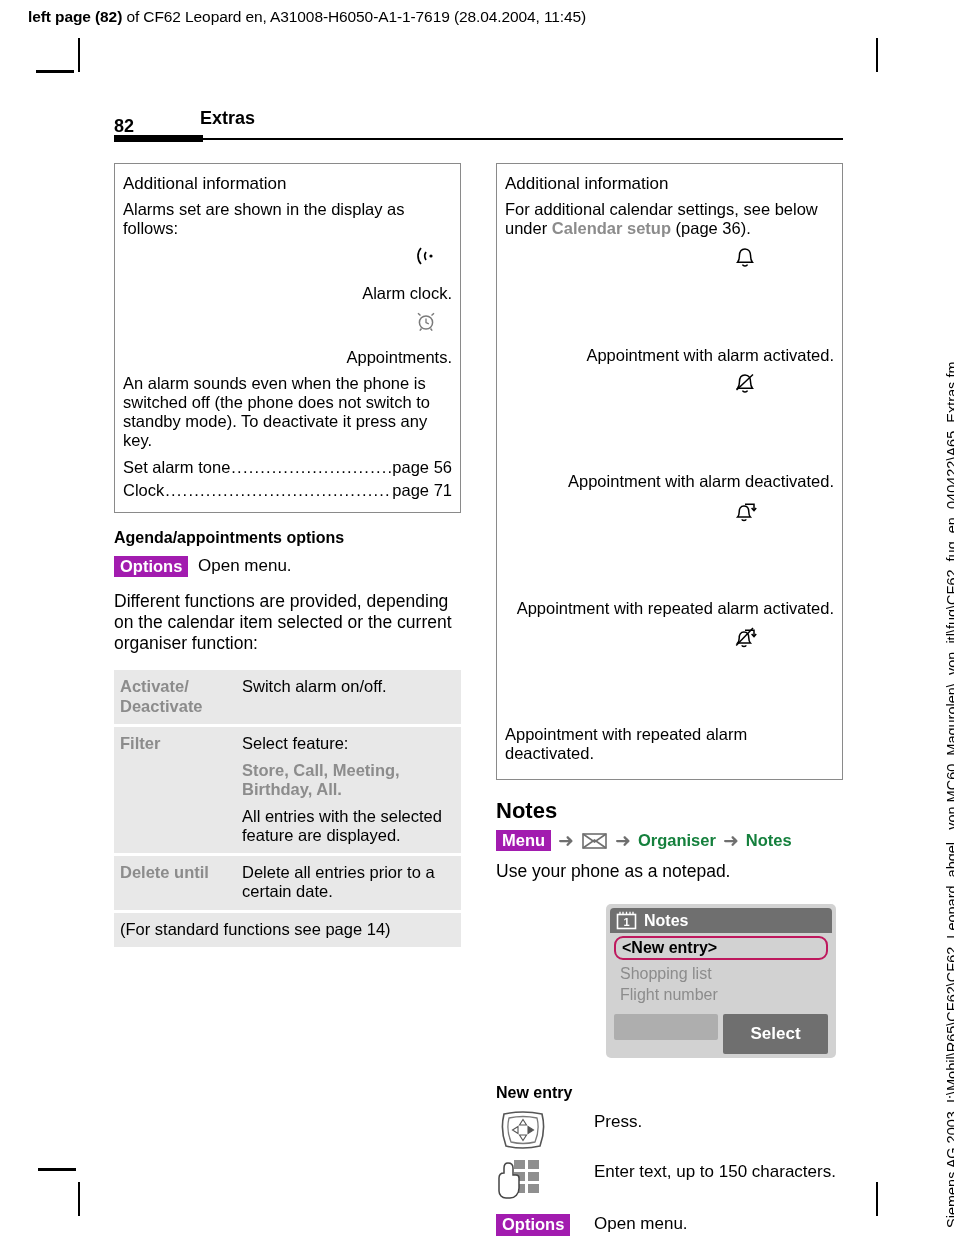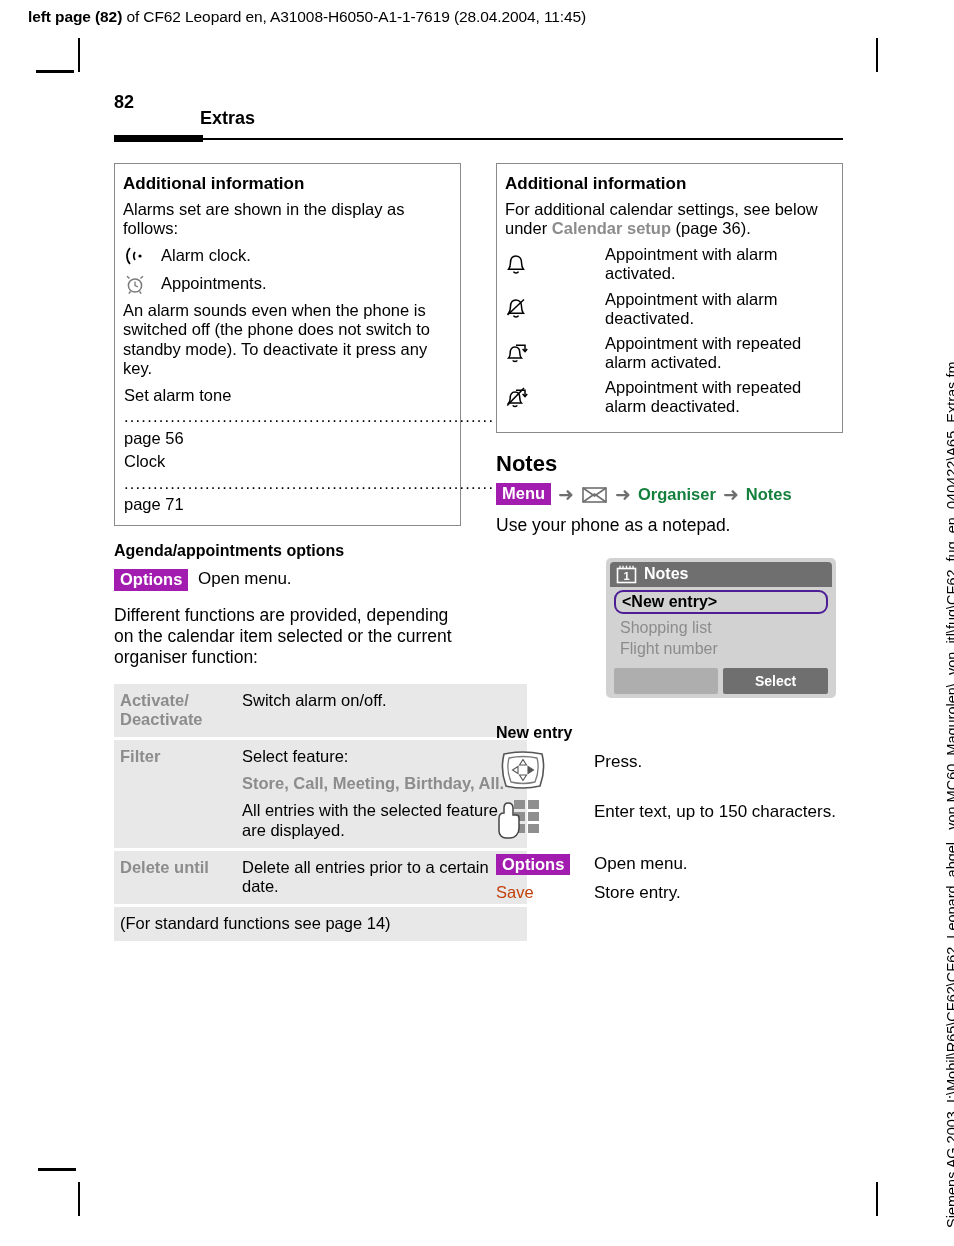--- a/index.html
+++ b/index.html
@@ -20,51 +20,51 @@
   .cm{position:absolute;background:#000;}
   .cm-v{width:2px;height:34px;}
   .cm-h{height:3px;width:38px;}
   .side-right{
     position:absolute;left:944px;top:1228px;width:1120px;
     transform:rotate(-90deg);transform-origin:0 0;
     font-size:14.5px;white-space:nowrap;
   }
   
   .pagenum{
-    position:absolute;left:114px;top:92px;
+    position:absolute;left:114px;top:116px;
     font-size:18px;font-weight:bold;
   }
   .chapter{
     position:absolute;left:200px;top:108px;
     font-size:18px;font-weight:bold;
   }
   .rule-thick{position:absolute;left:114px;top:135px;width:89px;height:7px;background:#000;}
   .rule-thin{position:absolute;left:203px;top:138px;width:640px;height:2px;background:#000;}
 
   
   .col-l{position:absolute;left:114px;top:163px;width:347px;}
   .col-r{position:absolute;left:496px;top:163px;width:347px;}
 
   
   .infobox{
     border:1.5px solid #8a8a8a;
     box-sizing:border-box;
     padding:10px 8px 10px 8px;
   }
   .infobox h3{
-    margin:0 0 6px 0;font-size:17px;font-weight:bold;
+    margin:0 0 6px 0;font-size:17px;font-weight:normal;
   }
   .ib-p{font-size:16.5px;line-height:1.16;margin:0 0 7px 0;}
-  .ib-row{display:flex;align-items:center;margin:0 0 6px 0;}
+  .ib-row{display:flex;align-items:flex-end;margin:0 0 6px 0;flex-direction:column;}
   .ib-ico{width:38px;flex:0 0 38px;text-align:left;padding-top:1px;}
   .ib-ico-wide{width:100px;flex:0 0 100px;}
   .ib-txt{font-size:16.5px;line-height:1.16;flex:1;}
   .dotline{
     font-size:16.5px;line-height:1.3;
-    display:flex;align-items:baseline;white-space:nowrap;margin-top:2px;flex-direction:column;
+    display:flex;align-items:baseline;white-space:nowrap;margin-top:2px;
   }
   .dotline .dl-lead{flex:0 0 auto;}
   .dotline .dl-dots{
     flex:1 1 auto;overflow:hidden;margin:0 1px;
     font-size:16.5px;letter-spacing:1.2px;
   }
   .dotline .dl-pg{flex:0 0 auto;}
 
   
   .subhead{font-size:16px;font-weight:bold;margin:16px 0 9px 0;}
@@ -80,21 +80,21 @@
   .greybold{color:#8c8c8c;font-weight:bold;}
 
   
   .oprow{display:flex;align-items:flex-start;margin-bottom:4px;}
   .oprow .opkey{flex:0 0 84px;}
   .oprow .opdesc{font-size:17px;line-height:1.18;}
 
   .para{font-size:17.5px;line-height:1.2;margin:14px 0 0 0;}
 
   
-  .optable{margin-top:16px;width:413px;border-collapse:separate;border-spacing:0;}
+  .optable{margin-top:16px;width:347px;border-collapse:separate;border-spacing:0;}
   .optable td{
     background:#e8e8e8;vertical-align:top;
     padding:7px 6px 8px 6px;
     font-size:16.5px;line-height:1.16;
   }
   .optable tr.sep td{background:#fff;padding:0;height:3px;}
   .optable td.k{width:110px;color:#8c8c8c;font-weight:bold;}
   .optable td.full{}
 
   
@@ -108,33 +108,33 @@
     background:#d2d2d2;border-radius:5px;padding:4px;
     box-sizing:border-box;
   }
   .ph-title{
     background:#6f6f6f;color:#fff;border-radius:4px 4px 0 0;
     display:flex;align-items:center;gap:7px;
     padding:3px 6px;font-weight:bold;font-size:16px;
   }
   .ph-list{padding:3px 4px 0 4px;}
   .ph-sel{
-    border:2px solid #4c1d95;border-radius:9px;background:#d2d2d2;
+    border:2px solid #be185d;border-radius:9px;background:#d2d2d2;
     font-weight:bold;font-size:16px;color:#000;
     padding:1px 6px;margin-bottom:4px;
   }
   .ph-item{
     font-weight:normal;font-size:16px;color:#8c8c8c;
     padding:1px 6px;margin-bottom:1px;
   }
   .ph-soft{display:flex;gap:5px;margin-top:9px;}
   .ph-soft .sk-l{flex:0 0 104px;height:26px;background:#aeaeae;border-radius:2px;}
   .ph-soft .sk-r{
-    flex:1;height:26px;background:#6f6f6f;color:#fff;border-radius:2px;
-    font-weight:bold;font-size:14px;display:flex;align-items:center;justify-content:center;
+    flex:1;height:40px;background:#6f6f6f;color:#fff;border-radius:2px;
+    font-weight:bold;font-size:17px;display:flex;align-items:center;justify-content:center;
   }
 
   
   .keyrow{display:flex;align-items:flex-start;margin-bottom:6px;}
   .keyrow .kcell{flex:0 0 98px;}
   .keyrow .kdesc{font-size:17px;line-height:1.2;padding-top:4px;}
   .keyrow.tight .kdesc{padding-top:0;}
   .small-label{color:#c2410c;font-weight:normal;font-size:16.5px;}
   svg{display:block;}
 </style>

